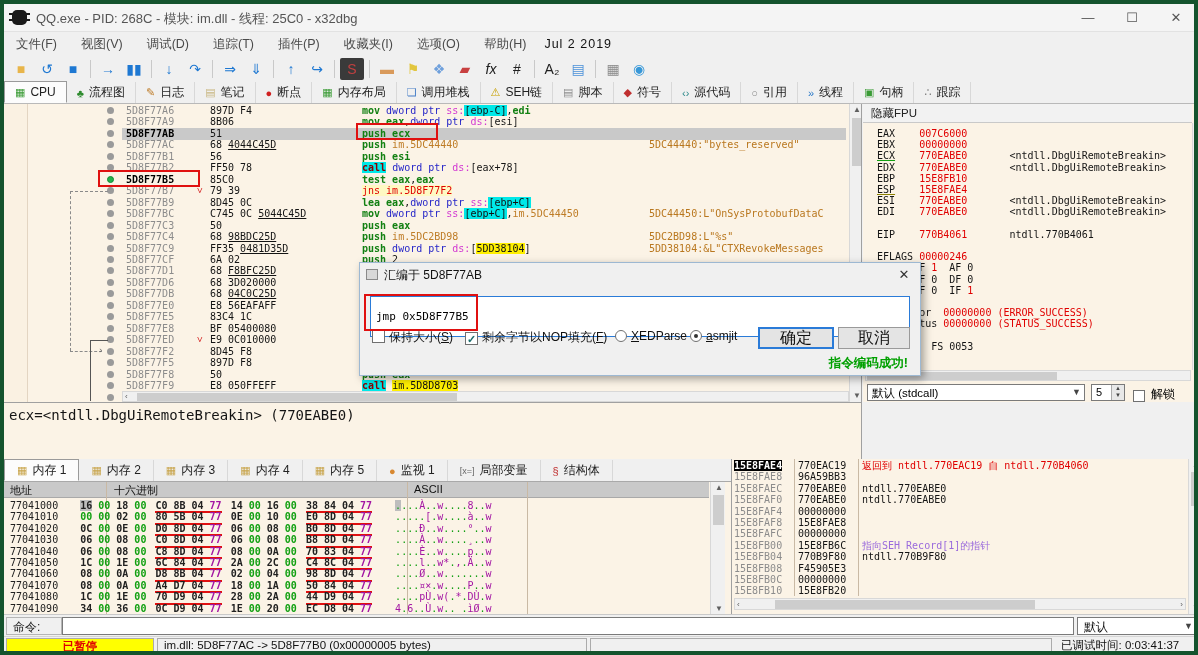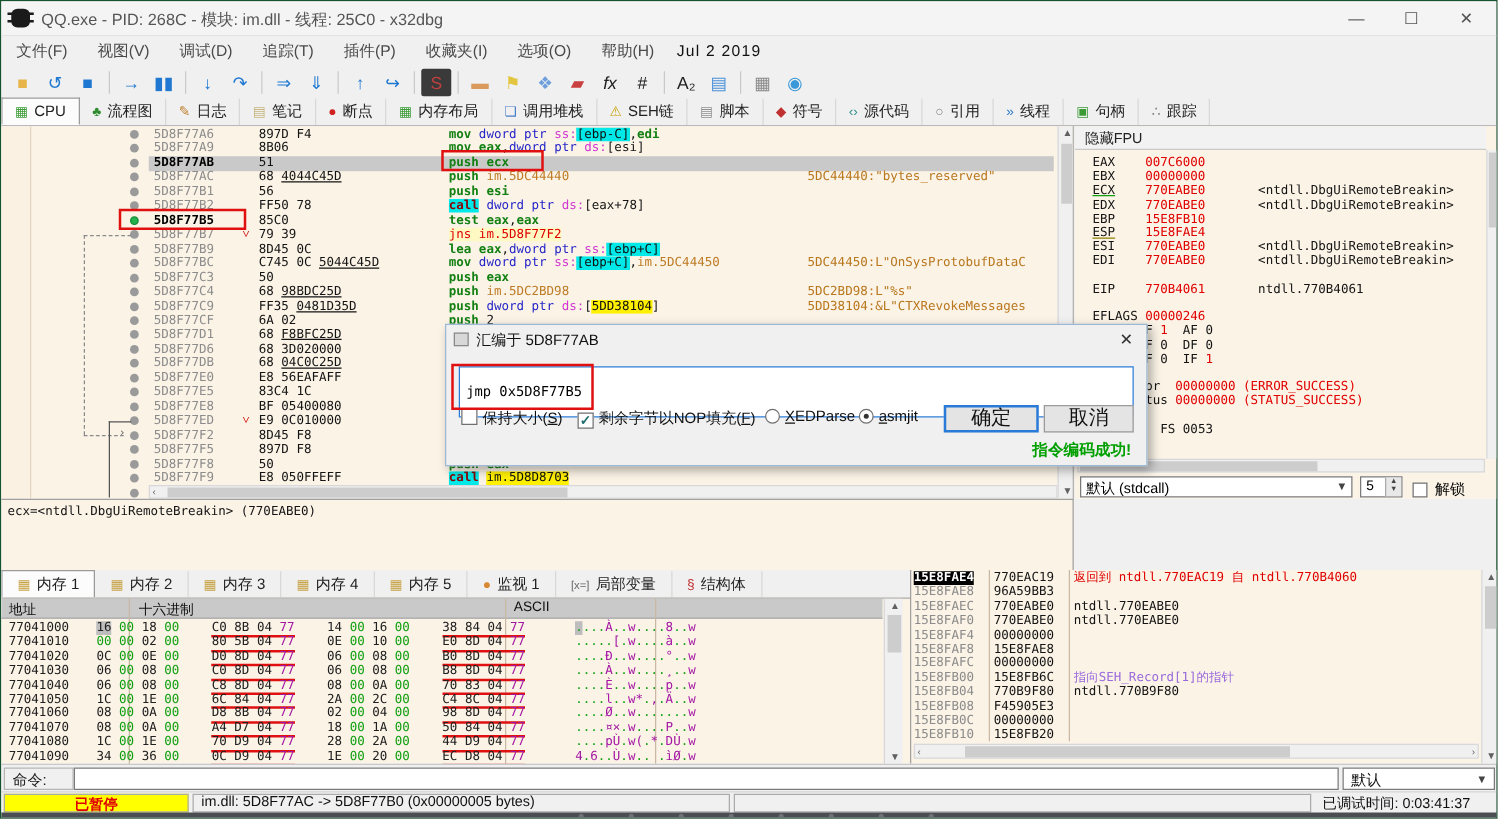--- a/index.html
+++ b/index.html
@@ -1,18 +1,18 @@
 <!DOCTYPE html>
 <html><head>
 <meta charset="utf-8">
 <style>
   html,body{margin:0;padding:0;background:#888;}
   *{box-sizing:border-box;}
   .app{position:relative;width:1198px;height:655px;background:#F0F0F0;
-       font-family:"Liberation Sans",sans-serif;overflow:hidden;border:1px solid #14532d;}
+       font-family:"Liberation Sans",sans-serif;overflow:hidden;border:4px solid #14532d;}
   .abs{position:absolute;}
   .mono{font-family:"DejaVu Sans Mono",monospace;}
 
   
   .titlebar{left:0;top:0;width:1198px;height:28px;background:#F4F4F4;border-bottom:1px solid #E2E2E2;}
   .appicon{left:8px;top:6px;width:15px;height:15px;background:#1A1A1A;border-radius:5px;}
   .appicon:before{content:"";position:absolute;left:-3px;top:3px;width:21px;height:2px;background:#1A1A1A;}
   .appicon:after{content:"";position:absolute;left:-3px;top:9px;width:21px;height:2px;background:#1A1A1A;}
   .title-text{left:32px;top:6px;font-size:13px;color:#555;}
   .wbtn{top:0px;width:44px;height:28px;text-align:center;line-height:28px;color:#555;font-size:13px;cursor:default;}
@@ -68,34 +68,34 @@
   .uy{text-decoration:underline;text-decoration-color:#8B8000;}
   .callconv{position:absolute;left:2px;top:280px;width:334px;height:18px;}
   .ccsel{position:absolute;left:2px;top:0;width:218px;height:17px;background:#FFF;border:1px solid #7A7A7A;font-size:11.5px;padding:1px 4px;}
   .ccarrow{position:absolute;right:3px;top:2px;font-size:9px;color:#444;}
   .spin{position:absolute;left:226px;top:0;width:34px;height:17px;background:#FFF;border:1px solid #7A7A7A;font-size:11px;padding:1px 4px;}
   .spinbtn{position:absolute;right:0px;top:0px;width:13px;height:15px;background:#E8E8E8;border-left:1px solid #aaa;font-size:6px;line-height:7px;text-align:center;color:#444;}
   .cbx{display:inline-block;width:12px;height:12px;background:#FFF;border:1px solid #707070;vertical-align:-2px;}
   .args{position:absolute;left:0;top:298px;width:339px;}
 
   
-  .infobox{left:0;top:398px;width:858px;height:57px;background:#FBF3E6;border-top:1px solid #A0A0A0;border-right:1px solid #A0A0A0;font-size:10px;color:#141414;}
+  .infobox{left:0;top:398px;width:858px;height:57px;background:#FBF3E6;border-top:1px solid #A0A0A0;border-right:1px solid #A0A0A0;font-size:14px;color:#141414;}
 
   
   .docktabs{left:0;top:455px;width:727px;height:22px;background:#F0F0F0;display:flex;align-items:flex-end;}
   .dtab{height:21px;padding:0 12px;font-size:12px;display:flex;align-items:center;gap:5px;border-right:1px solid #D8D8D8;color:#222;}
   .dtab.active{background:#FCFCFC;border:1px solid #9a9a9a;border-bottom:1px solid #FCFCFC;height:22px;}
 
   
   .dump{left:0;top:477px;width:727px;height:133px;background:#FBF3E6;border-top:1px solid #A9A9A9;}
   .dumphdr{position:absolute;left:0;top:0;width:705px;height:16px;background:#C9C9C9;font-size:11px;color:#111;border-bottom:1px solid #A9A9A9;}
   .dh{position:absolute;top:1px;}
   .dumprow{position:absolute;white-space:pre;font-size:10px;line-height:11.4px;}
   .d0{color:#12A012;} .dk{color:#202020;} .d7{color:#A316A3;}
-  .grp{display:inline-block;margin-right:26px;}
+  .grp{display:inline-block;margin-right:9px;font-weight:bold;}
   .grp.ptr{border-bottom:2px solid #E01010;}
   .selb{background:#BDBDBD;}
   .a0{color:#12A012;} .a1{color:#A316A3;}
   .colsep{position:absolute;top:0;width:1px;background:#C9B9A4;height:133px;}
 
   
   .stack{left:727px;top:455px;width:471px;height:155px;background:#FBF3E6;border-left:1px solid #A0A0A0;overflow:hidden;}
   .strow{position:absolute;left:0;width:455px;white-space:pre;font-size:10px;line-height:11.4px;}
   .st-addr{position:absolute;left:2px;color:#8C8C8C;}
   .st-addr.sel{background:#000;color:#FFF;font-weight:bold;}

